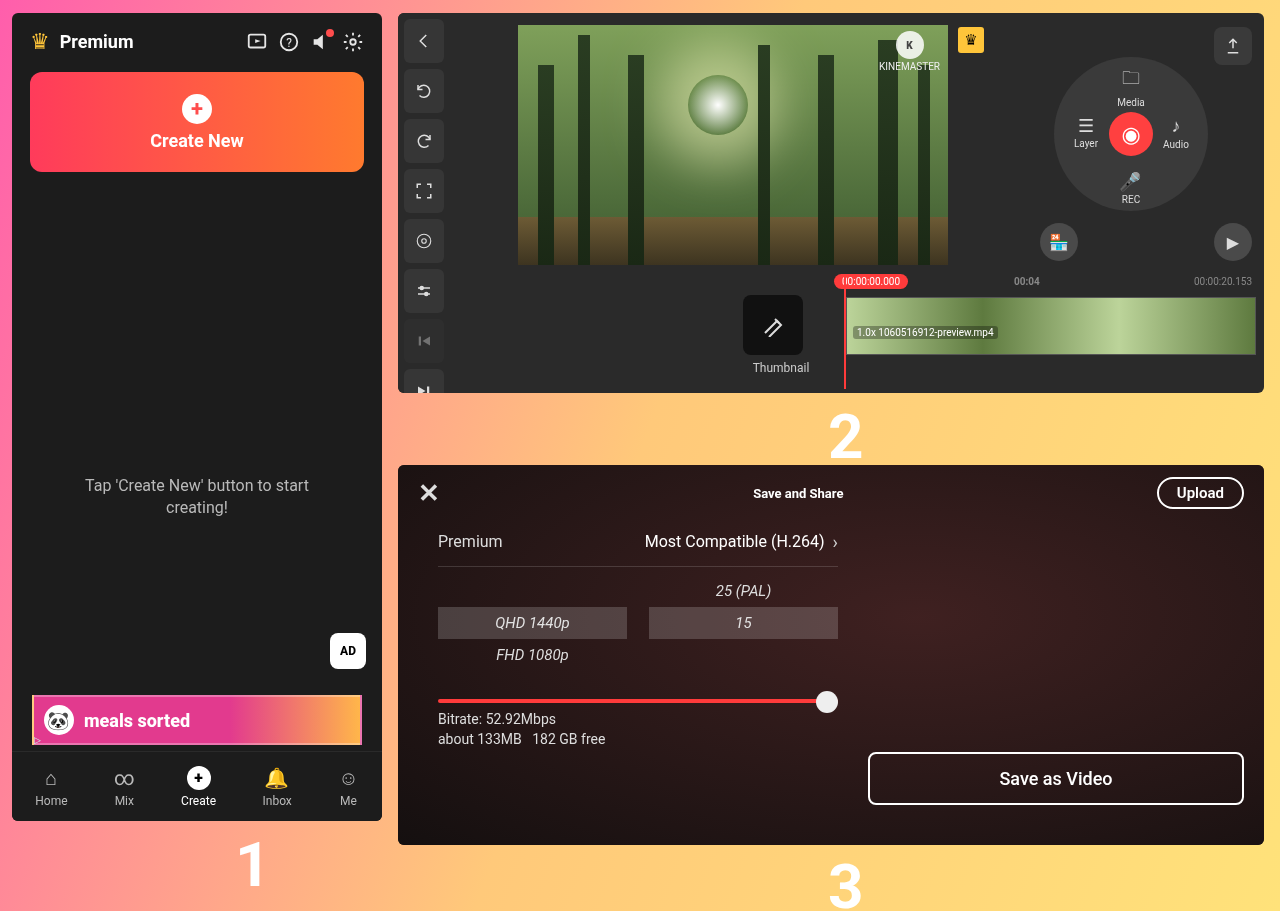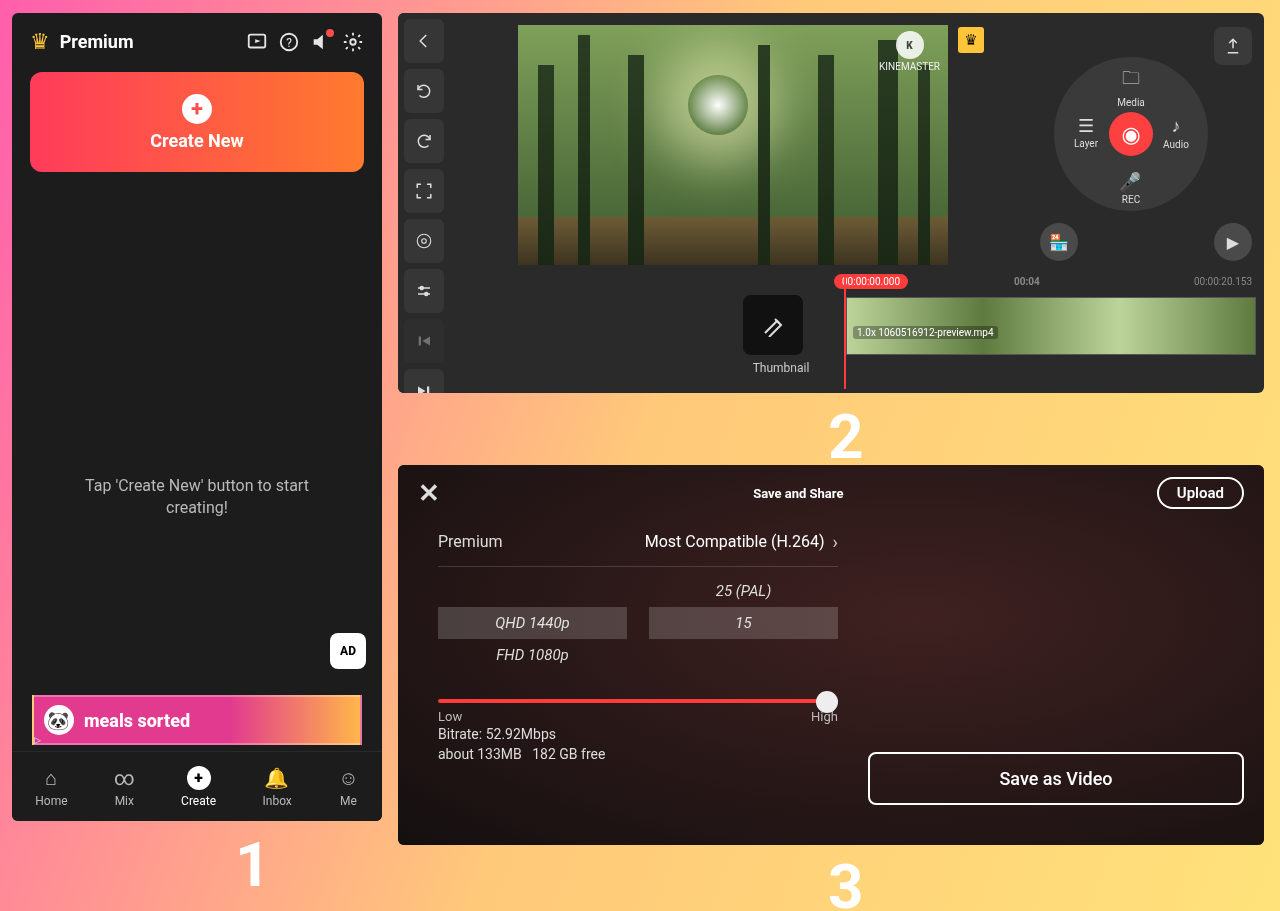--- a/index.html
+++ b/index.html
@@ -426,24 +426,20 @@
           <div class="sel"></div>
           <div class="opt">25 (PAL)</div>
           <div class="opt">15</div>
         </div>
       </div>
 
       <div class="slider-row">
         <div class="slider-track">
             <div class="slider-thumb"></div>
           </div>
-        <div class="slider-labels">
-          <span>Low</span>
-          <span>High</span>
-        </div>
       </div>
 
       <div class="bitrate">
         <div>Bitrate: 52.92Mbps</div>
         <div><span>about 133MB</span>&nbsp;&nbsp;&nbsp;<span>182 GB free</span></div>
       </div>
     </div>
 
     <div class="p3-right">
       <div class="save-video-btn">Save as Video</div>

